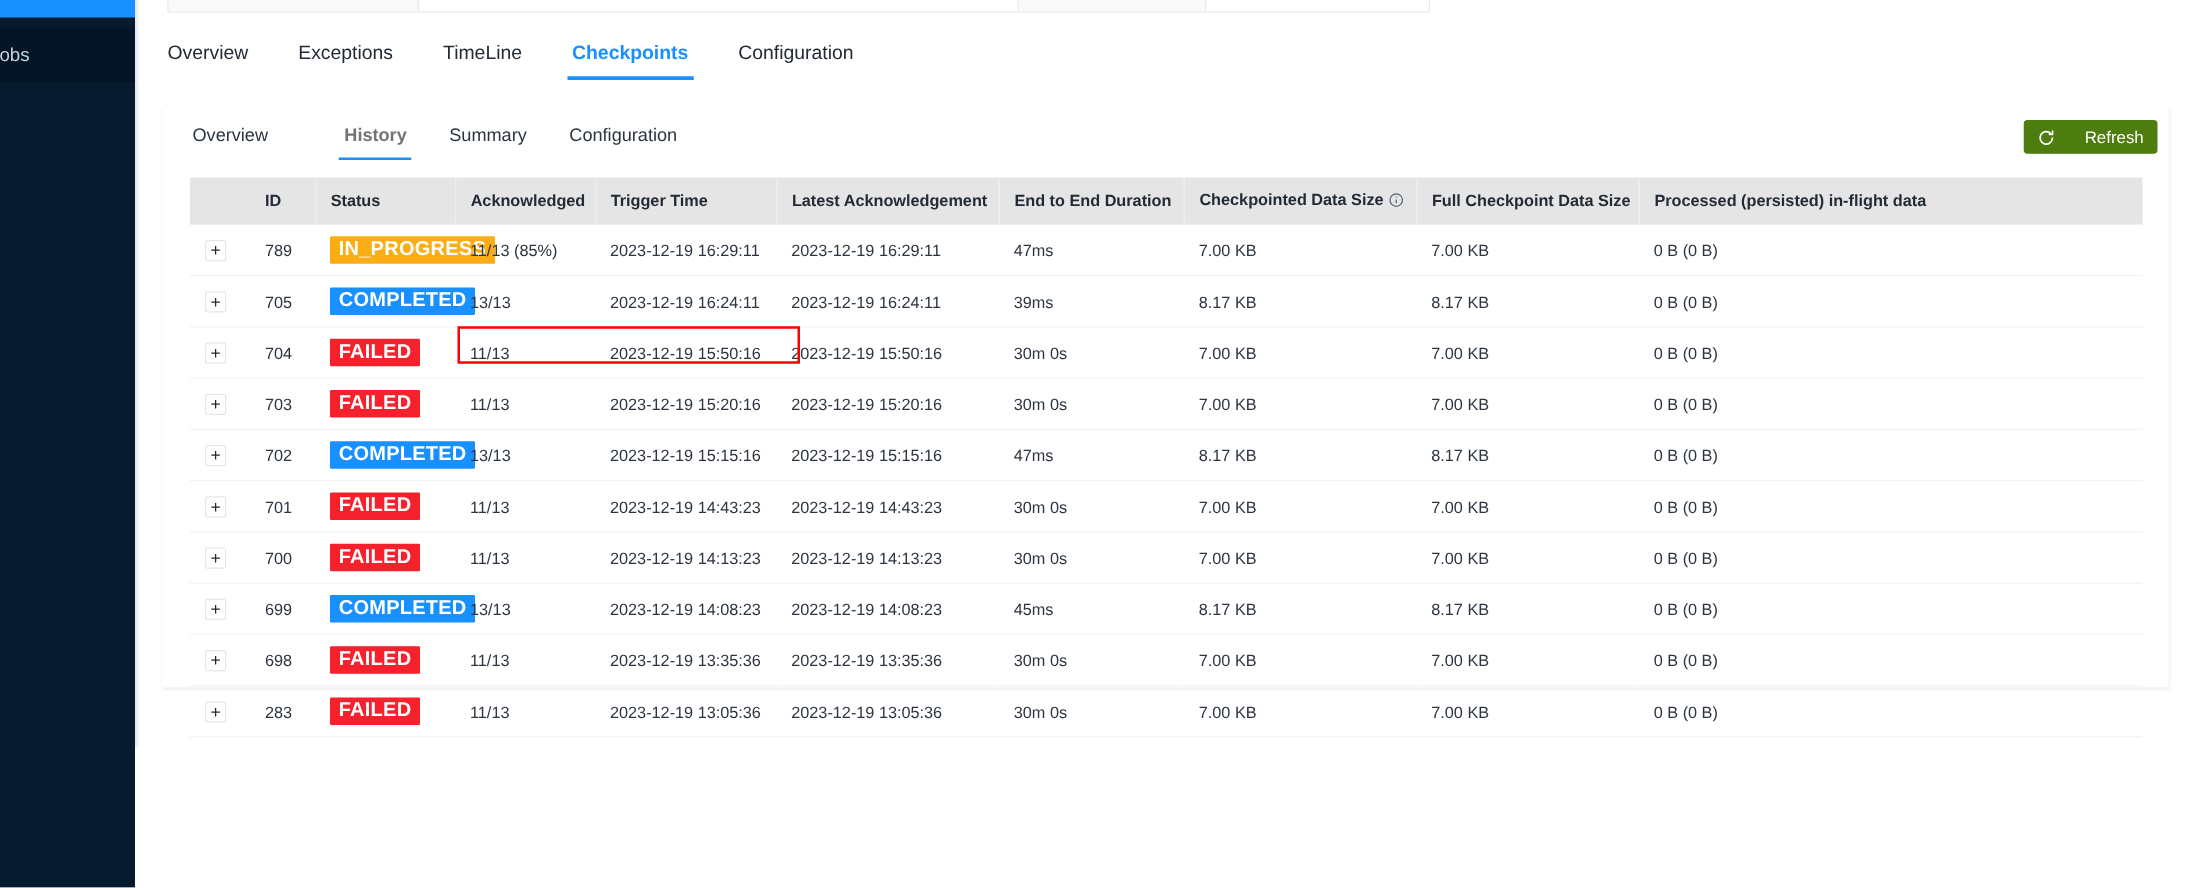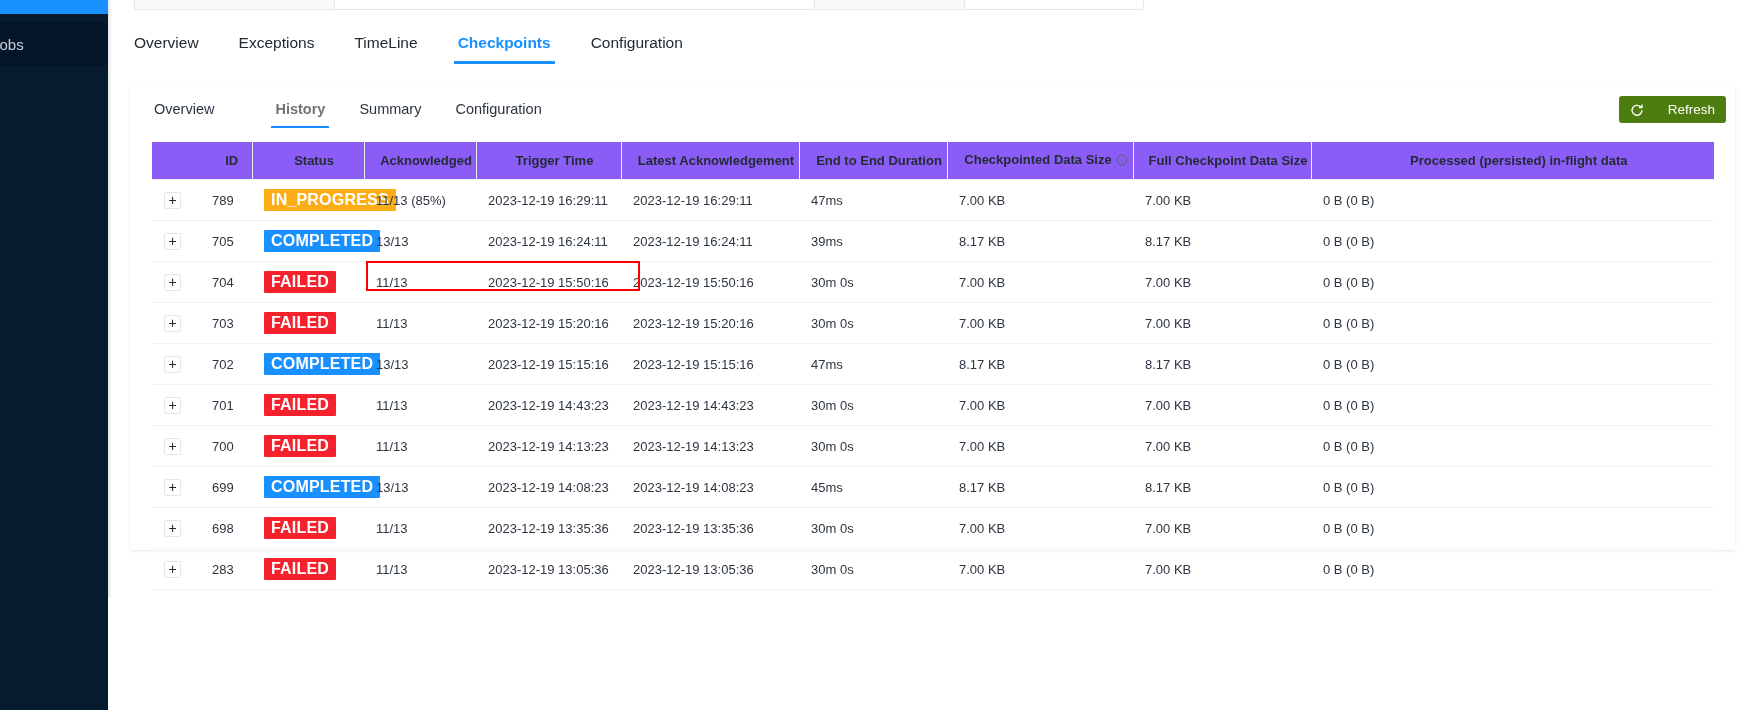--- a/index.html
+++ b/index.html
@@ -169,25 +169,25 @@
     position: absolute; left: 22px; top: 57px;
     width: 1562px;
   }
   table.ck-table {
     width: 1562px;
     border-collapse: collapse;
     table-layout: fixed;
     font-size: 13px;
   }
   table.ck-table thead th {
-    background: #8b5cf6;
+    background: #e5e5e5;
     color: #222b35;
     font-weight: 600;
     font-size: 13px;
-    text-align: center;
+    text-align: left;
     padding: 10px 0 10px 12px;
     border-bottom: 1px solid #eceff2;
     border-right: 1px solid #eceff2;
     white-space: nowrap;
     vertical-align: middle;
   }
   table.ck-table thead th:last-child { border-right: none; }
   table.ck-table thead th.col-exp { border-right: none; }
 
   table.ck-table tbody td {

